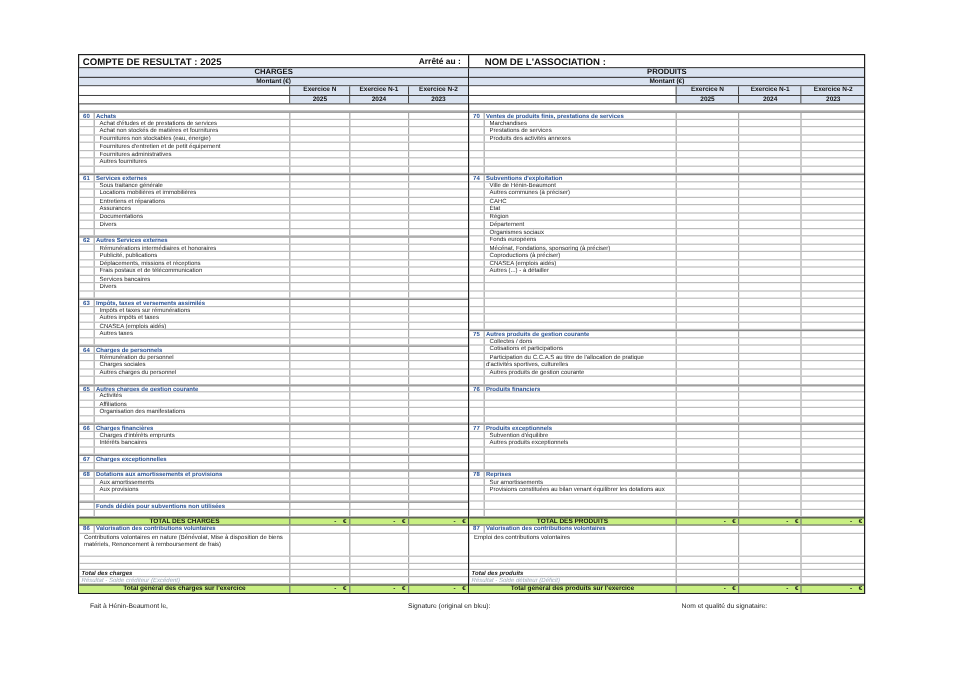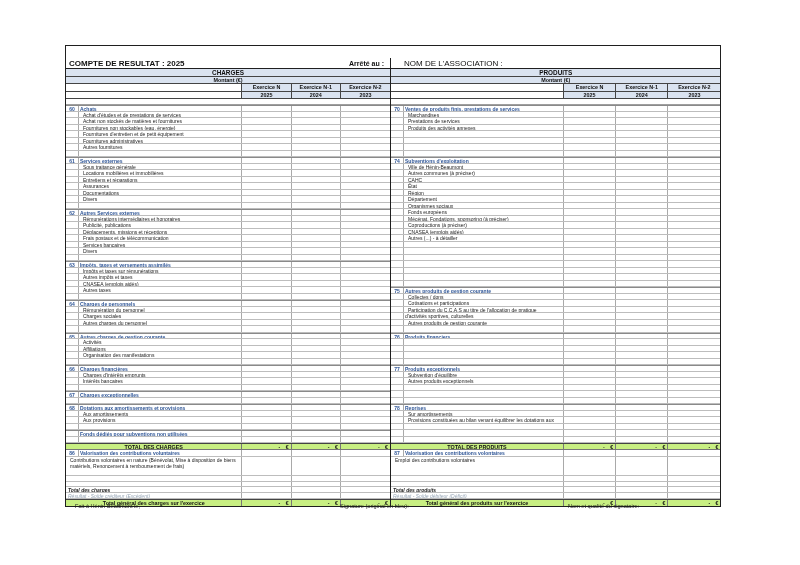--- a/index.html
+++ b/index.html
@@ -1,26 +1,26 @@
 <!DOCTYPE html>
 <html><head>
 <meta charset="utf-8">
 <style>
   * { box-sizing: border-box; margin: 0; padding: 0; }
   body { background: #fff; font-family: "Liberation Sans", sans-serif; }
   .page { position: relative; width: 800px; height: 565px; background: #fff; outline: 1px solid #e3e3e3; overflow: hidden; }
   .sheet { position: absolute; left: 65px; top: 45px; width: 656px; border: 1.5px solid #1f1f1f; background: #fff; }
 
   
-  .title-row { display: flex; height: 11px; border-bottom: 1px solid #1f1f1f; margin-top: 12px; }
+  .title-row { display: flex; height: 11px; border-bottom: 1px solid #1f1f1f; }
   .title-left { width: 325px; display: flex; align-items: center; border-right: 1px solid #1f1f1f; }
   .title-right { flex: 1; display: flex; align-items: center; }
   .doc-title { font-size: 8px; font-weight: bold; color: #111; padding-left: 3px; white-space: nowrap; }
   .arrete { margin-left: auto; font-size: 7px; font-weight: bold; color: #111; padding-right: 6px; white-space: nowrap; }
-  .assoc { font-size: 8px; font-weight: normal; color: #111; padding-left: 13px; white-space: nowrap; }
+  .assoc { font-size: 8px; font-weight: bold; color: #111; padding-left: 13px; white-space: nowrap; }
 
   
   .cols { display: flex; }
   .side { display: flex; flex-direction: column; }
   .side.left  { width: 325px; border-right: 1.5px solid #1f1f1f; --numw: 13px; --labw: 164px; --valw: 49.33px; }
   .side.right { width: 329.5px; --numw: 13px; --labw: 160px; --valw: 52.17px; }
 
   .band { height: 8px; background: #dae3f0; border-bottom: 1px solid #444; text-align: center; font-size: 6.4px; font-weight: bold; color: #111; line-height: 8px; }
   .montant { height: 7px; background: #dae3f0; border-bottom: 1px solid #444; text-align: center; font-size: 5.4px; font-weight: bold; color: #111; line-height: 6.5px; }
 

